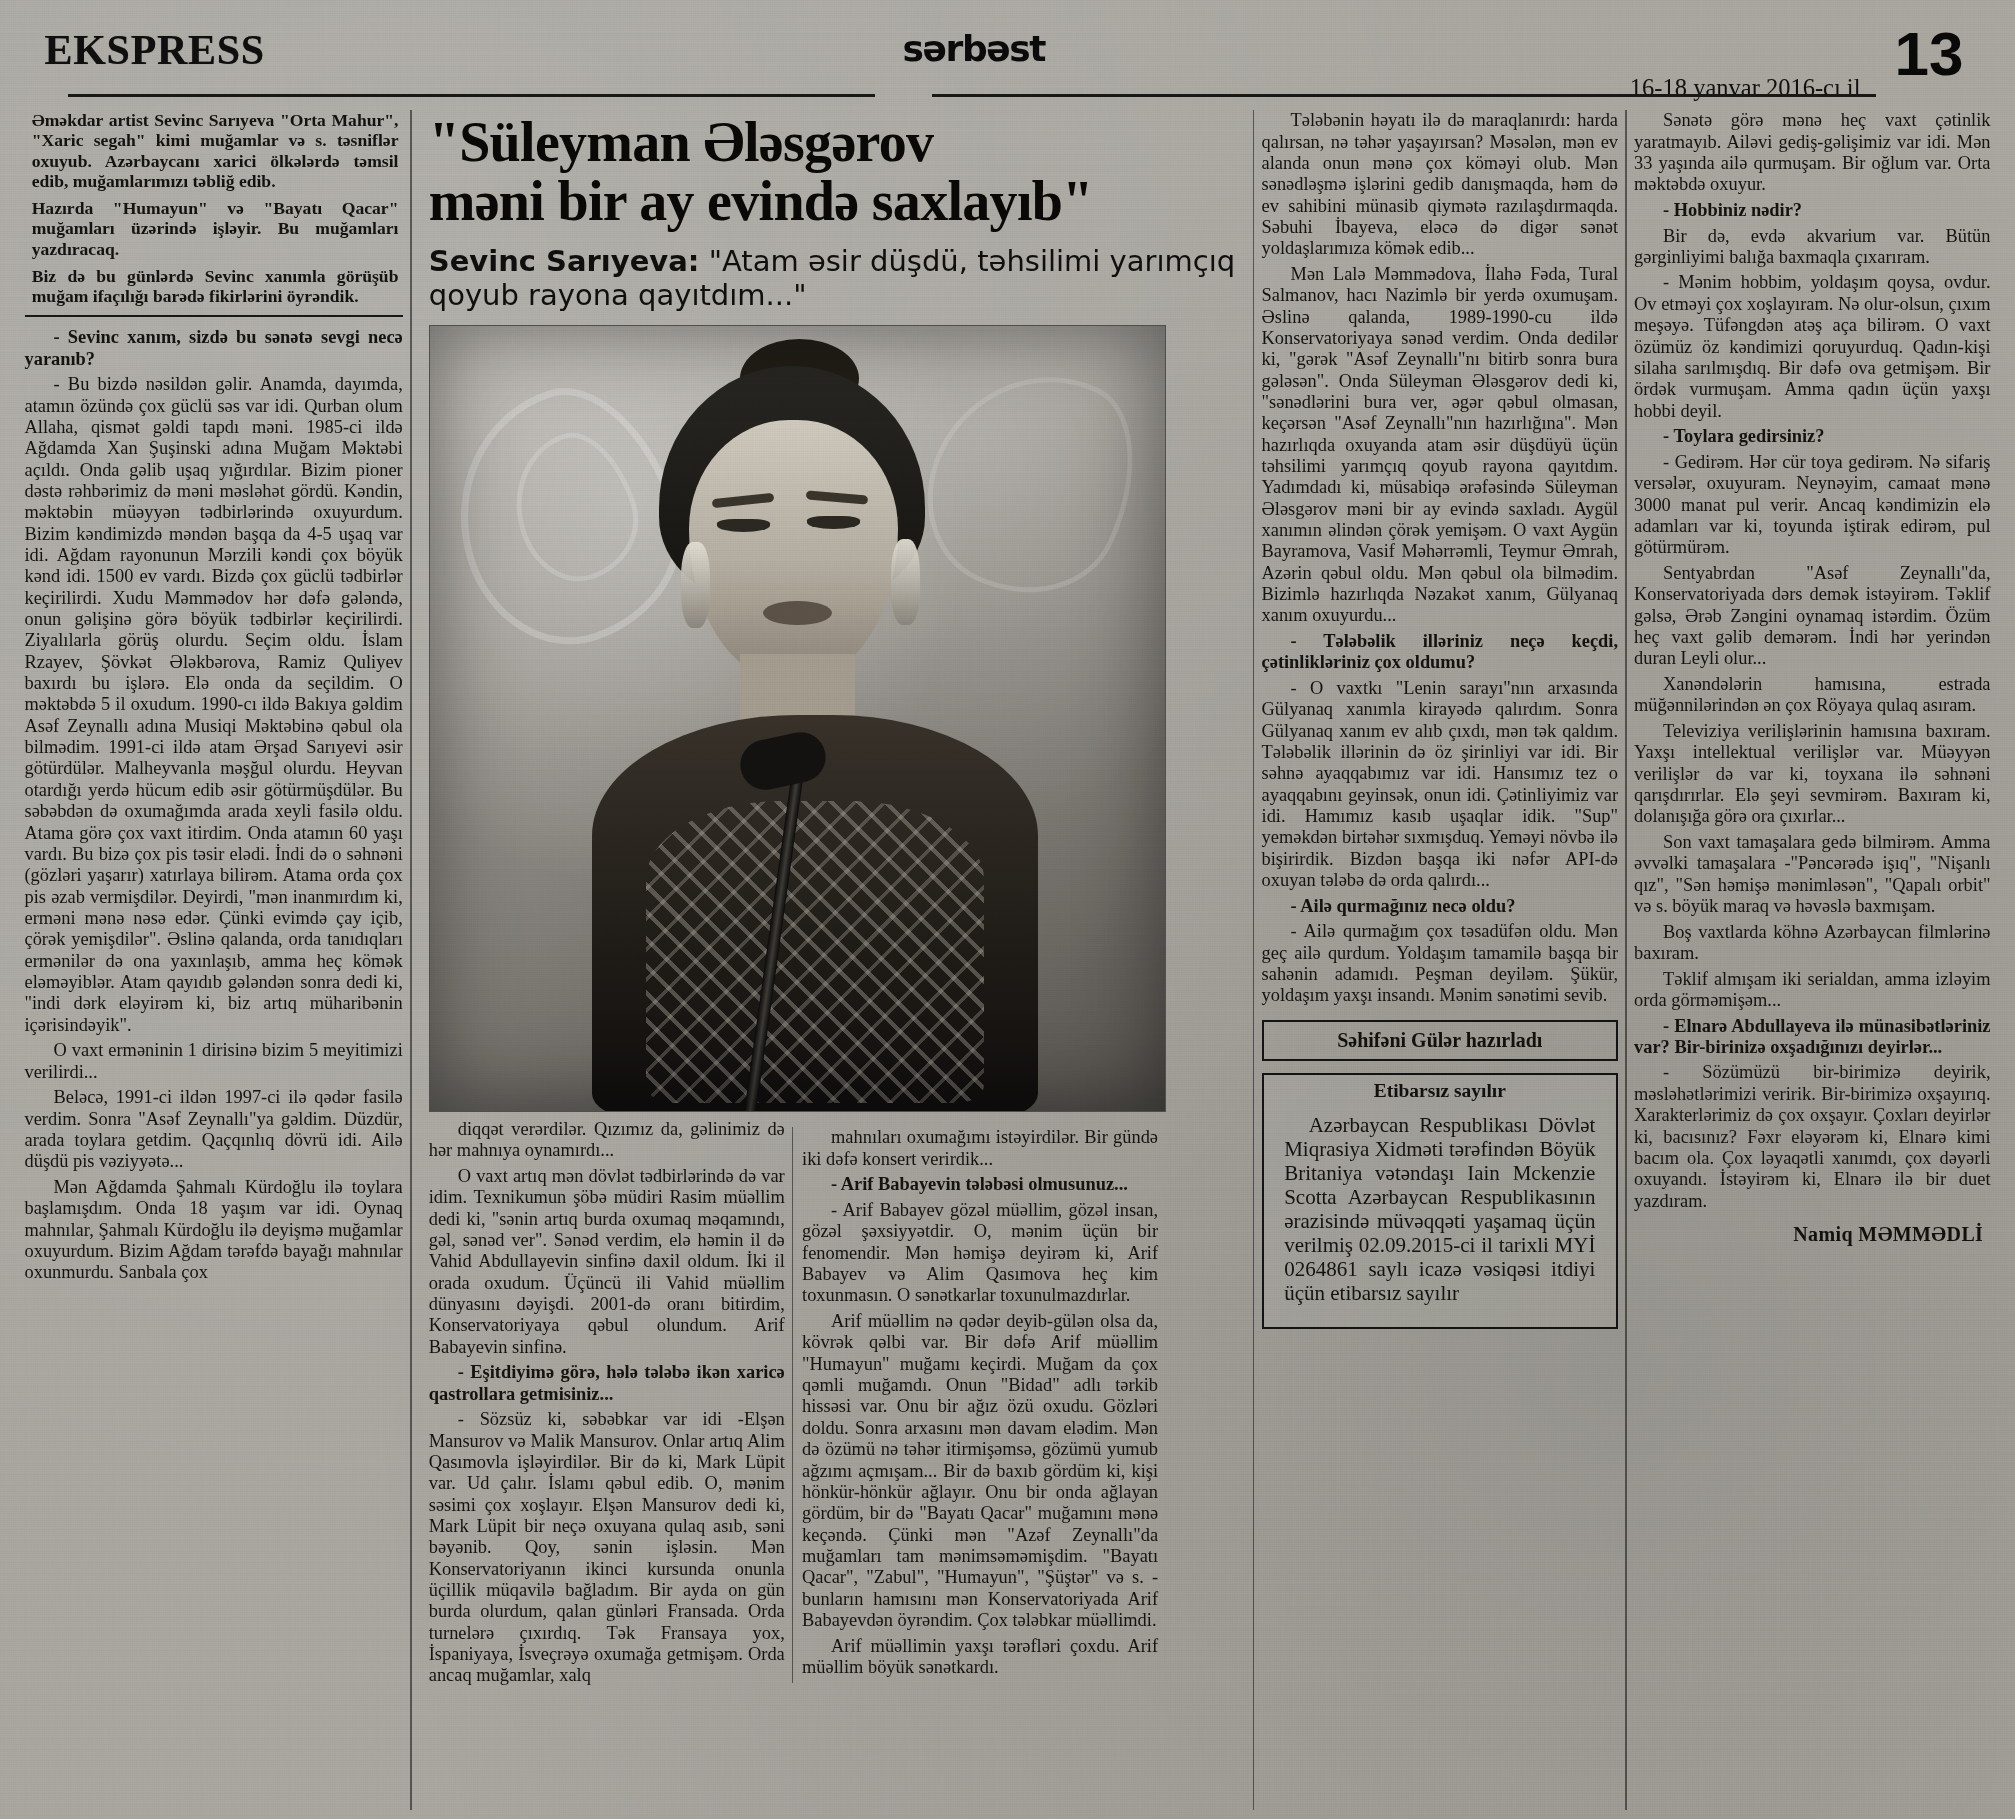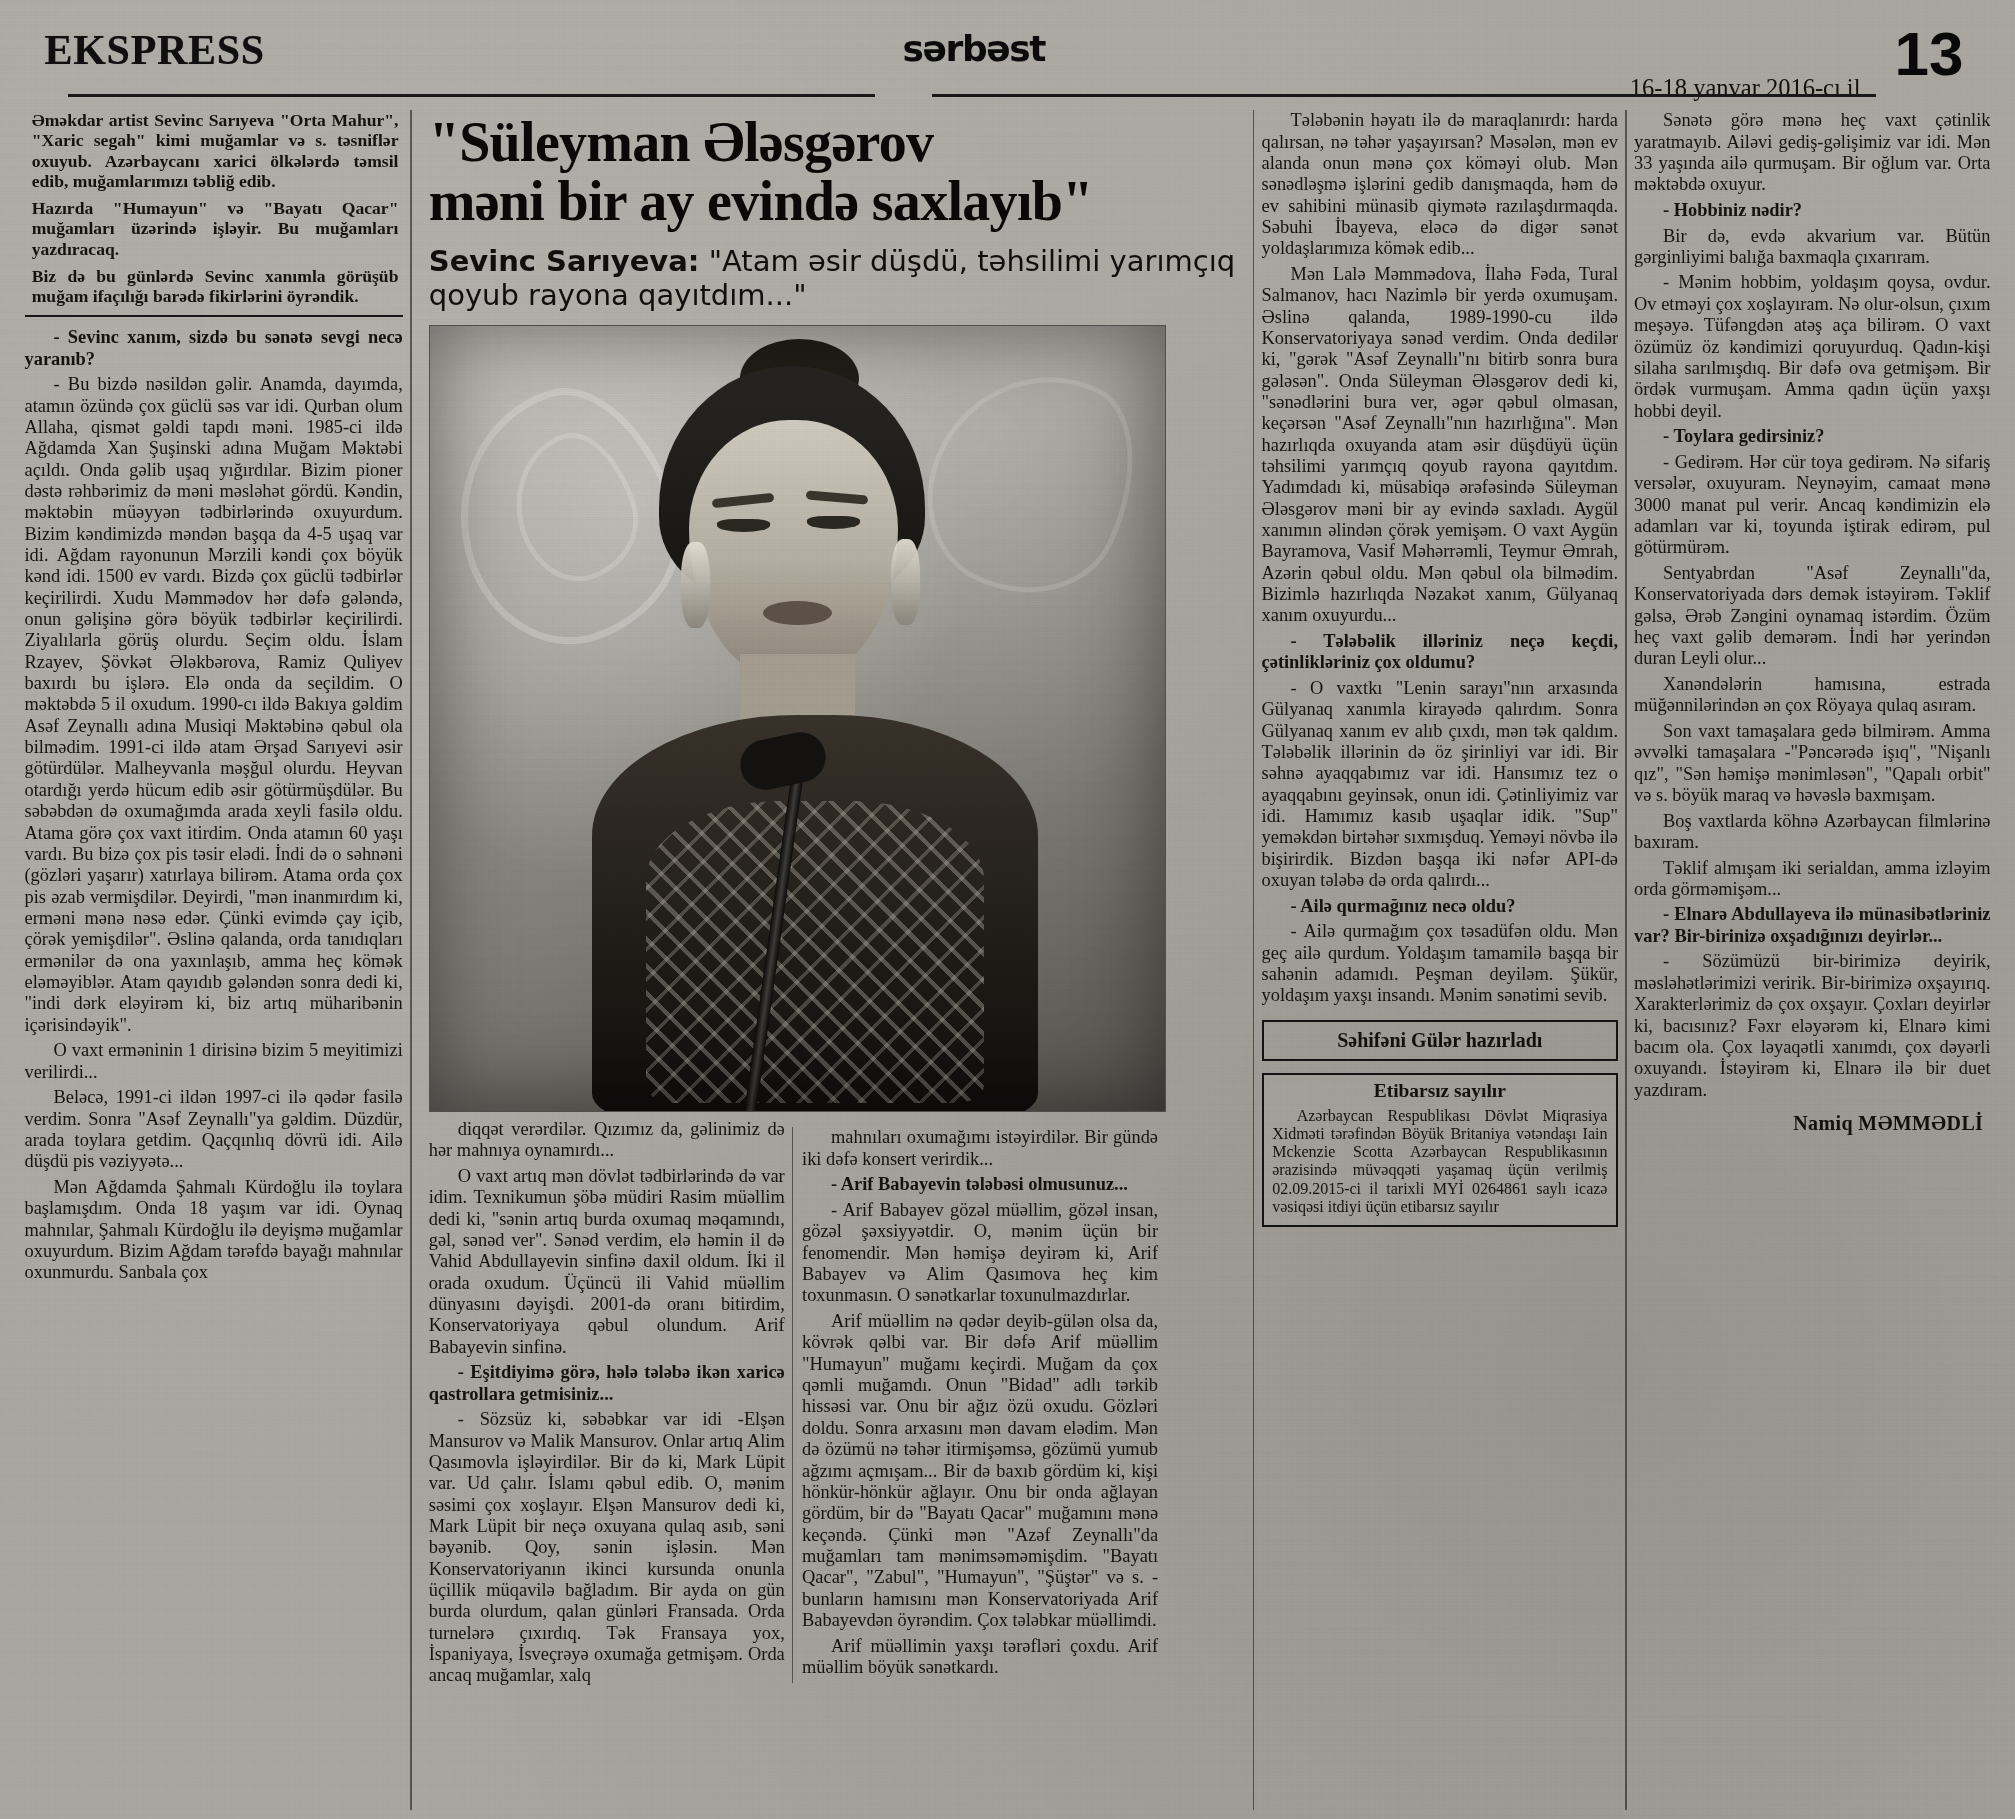--- a/index.html
+++ b/index.html
@@ -365,23 +365,23 @@
   }
   .footer-box .bx-title {
     text-align: center;
     font-weight: bold;
     font-size: 19.4px;
     margin-bottom: 4.3px;
     font-family: "Liberation Serif", serif;
   }
   .footer-box p {
     text-indent: 24.5px;
-    font-size: 16px;
+    font-size: 21px;
     line-height: 1.14;
-    margin: 0;
+    margin: 12px;
   }
   .prep-box {
     border: 2.2px solid #151515;
     padding: 7.2px 5.8px;
     text-align: center;
     font-weight: bold;
     font-size: 20px;
     font-family: "Liberation Serif", serif;
     margin-top: 13px;
   }
@@ -498,20 +498,21 @@
     <div class="col col-4">
       <div class="vline" style="left:-8.6px;"></div>
       <p>Sənətə görə mənə heç vaxt çətinlik yaratmayıb. Ailəvi gediş-gəlişimiz var idi. Mən 33 yaşında ailə qurmuşam. Bir oğlum var. Orta məktəbdə oxuyur.</p>
       <p class="q">- Hobbiniz nədir?</p>
       <p>Bir də, evdə akvarium var. Bütün gərginliyimi balığa baxmaqla çıxarıram.</p>
       <p>- Mənim hobbim, yoldaşım qoysa, ovdur. Ov etməyi çox xoşlayıram. Nə olur-olsun, çıxım meşəyə. Tüfəngdən atəş aça bilirəm. O vaxt özümüz öz kəndimizi qoruyurduq. Qadın-kişi silaha sarılmışdıq. Bir dəfə ova getmişəm. Bir ördək vurmuşam. Amma qadın üçün yaxşı hobbi deyil.</p>
       <p class="q">- Toylara gedirsiniz?</p>
       <p>- Gedirəm. Hər cür toya gedirəm. Nə sifariş versələr, oxuyuram. Neynəyim, camaat mənə 3000 manat pul verir. Ancaq kəndimizin elə adamları var ki, toyunda iştirak edirəm, pul götürmürəm.</p>
       <p>Sentyabrdan "Asəf Zeynallı"da, Konservatoriyada dərs demək istəyirəm. Təklif gəlsə, Ərəb Zəngini oynamaq istərdim. Özüm heç vaxt gəlib demərəm. İndi hər yerindən duran Leyli olur...</p>
       <p>Xanəndələrin hamısına, estrada müğənnilərindən ən çox Röyaya qulaq asıram.</p>
+      <p>Televiziya verilişlərinin hamısına baxıram. Yaxşı intellektual verilişlər var. Müəyyən verilişlər də var ki, toyxana ilə səhnəni qarışdırırlar. Elə şeyi sevmirəm. Baxıram ki, dolanışığa görə ora çıxırlar...</p>
       <p>Son vaxt tamaşalara gedə bilmirəm. Amma əvvəlki tamaşalara -"Pəncərədə işıq", "Nişanlı qız", "Sən həmişə mənimləsən", "Qapalı orbit" və s. böyük maraq və həvəslə baxmışam.</p>
       <p>Boş vaxtlarda köhnə Azərbaycan filmlərinə baxıram.</p>
       <p>Təklif almışam iki serialdan, amma izləyim orda görməmişəm...</p>
       <p class="q">- Elnarə Abdullayeva ilə münasibətləriniz var? Bir-birinizə oxşadığınızı deyirlər...</p>
       <p>- Sözümüzü bir-birimizə deyirik, məsləhətlərimizi veririk. Bir-birimizə oxşayırıq. Xarakterlərimiz də çox oxşayır. Çoxları deyirlər ki, bacısınız? Fəxr eləyərəm ki, Elnarə kimi bacım ola. Çox ləyaqətli xanımdı, çox dəyərli oxuyandı. İstəyirəm ki, Elnarə ilə bir duet yazdıram.</p>
       <div class="byline">Namiq MƏMMƏDLİ</div>
     </div>
 
   </div>
 </div>

